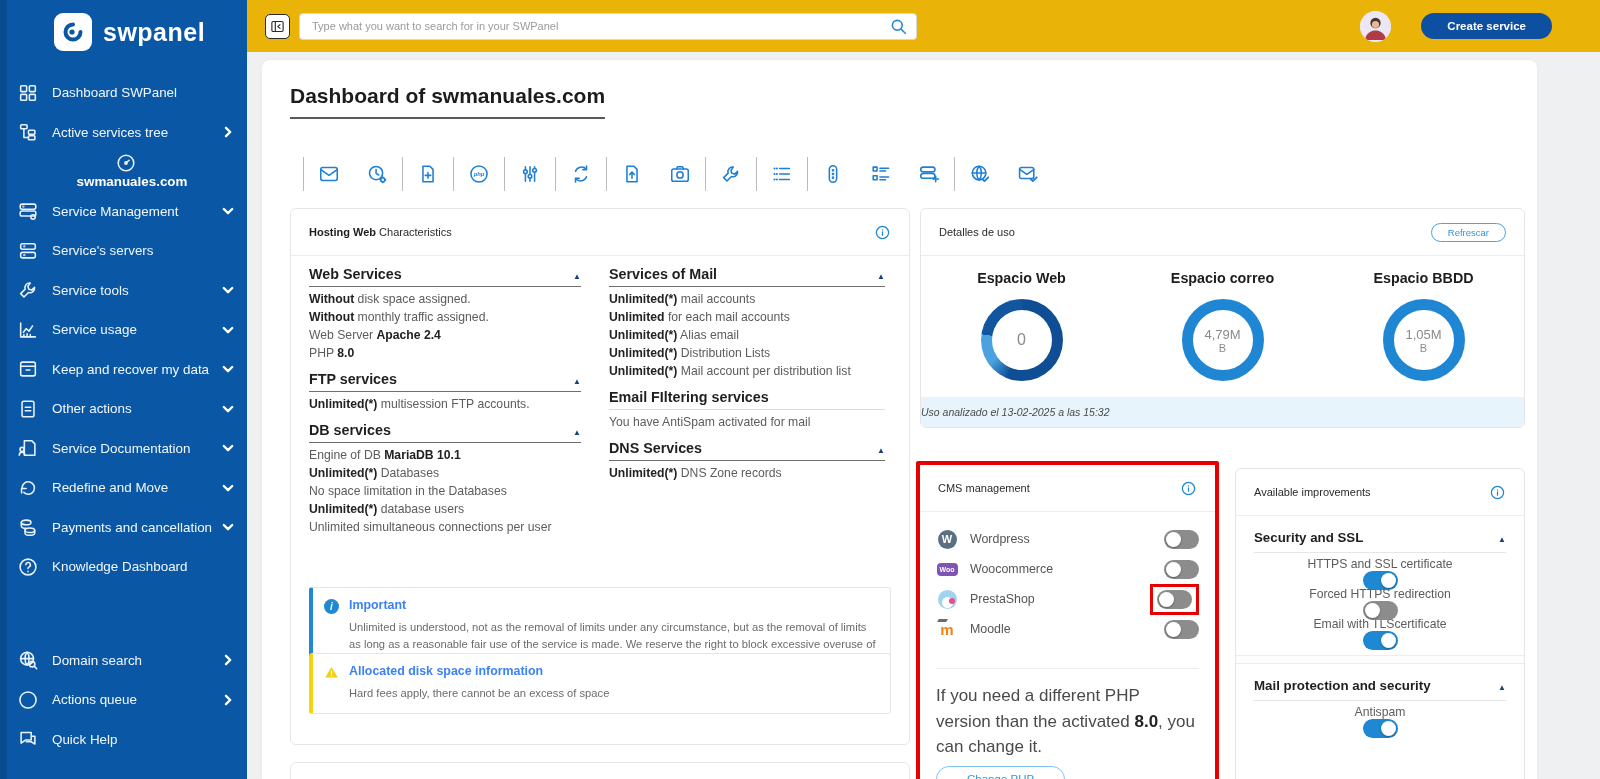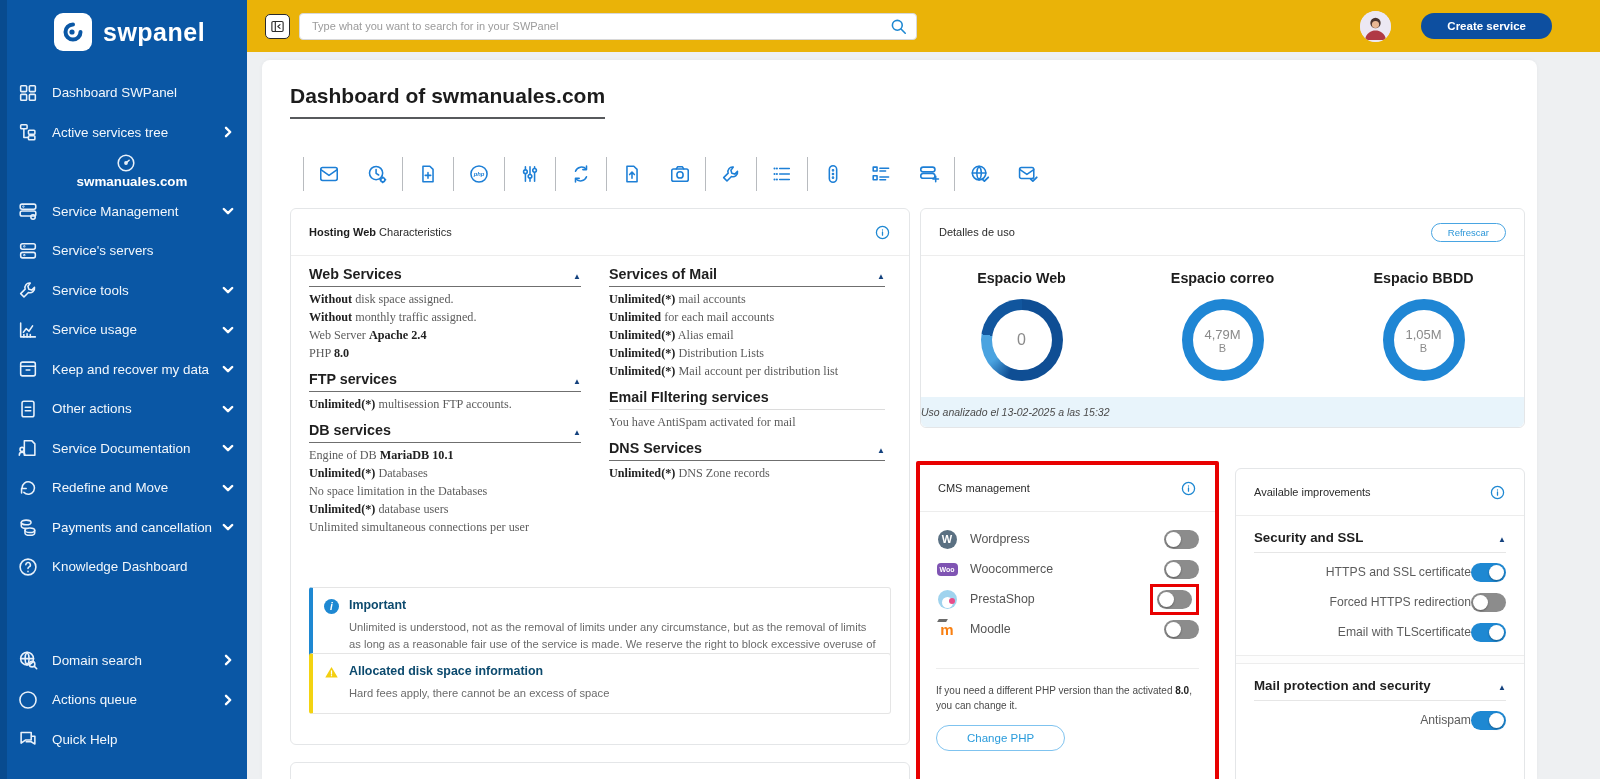--- a/index.html
+++ b/index.html
@@ -50,26 +50,26 @@
   .info-ic { width:17px; height:17px; color:#1e88d2; cursor:pointer; }
 
   
   .panel-hosting { left:28px; top:148px; width:620px; height:537px; }
   .host-body { display:flex; padding:10px 18px 0; gap:28px; }
   .hcol { width:272px; } .hcol.r { width:276px; }
   .sec { margin-bottom:10px; }
   .sec-head { display:flex; justify-content:space-between; align-items:flex-end; border-bottom:1.5px solid #6f6f6f; padding-bottom:4px; margin-bottom:5px; font-weight:bold; font-size:14.3px; color:#1f1f1f; }
   .sec-head.light { border-bottom:1px solid #dcdcdc; }
   .sec-arrow { font-size:8px; color:#14427e; cursor:pointer; padding-bottom:1px; }
-  .hline { font-size:12.2px; color:#5c5c5c; margin:3px 0; line-height:15px;font-family:Liberation Serif, serif; }
+  .hline { font-size:12.2px; color:#5c5c5c; margin:3px 0; line-height:15px; }
   .hline b { color:#222; }
   .note { position:absolute; left:18px; right:18px; border:1px solid #e5e5e5; border-left:4px solid #1e88d2; border-radius:3px; padding:10px 14px 11px 36px; background:#fff; }
   .note.warn { border-left-color:#f3d311; }
   .note .nicon { position:absolute; left:11px; top:11px; width:15px; height:15px; }
-  .note-title { font-size:12.4px; font-weight:bold; color:#0c4a6e; margin-bottom:7px; }
+  .note-title { font-size:12.4px; font-weight:bold; color:#3b82f6; margin-bottom:7px; }
   .note-text { font-size:11.2px; color:#6b6b6b; line-height:1.55; }
   .ninfo { width:15px; height:15px; border-radius:50%; background:#1e88d2; color:#fff; font-size:10px; font-weight:bold; display:flex; align-items:center; justify-content:center; font-style:italic; }
 
   
   .panel-usage { left:658px; top:148px; width:605px; height:220px; }
   .refresh-btn { border:1px solid #49a5e2; color:#2c96d8; background:#fff; border-radius:11px; font-size:9.5px; padding:3px 16px; cursor:pointer; font-family:"Liberation Sans",sans-serif; }
   .donut-row { display:flex; padding-top:14px; }
   .donut-col { flex:1; display:flex; flex-direction:column; align-items:center;text-align:center; }
   .donut-label { font-size:14.3px; font-weight:bold; color:#1d1d1d; margin-bottom:13px; }
   .donut { position:relative; width:82px; height:82px; border-radius:50%; }
@@ -88,36 +88,36 @@
   .cms-logo { width:22px; display:flex; justify-content:center; margin-right:12px; }
   .cms-name { flex:1; font-size:12.4px; color:#555; }
   .lg-wp { width:19px; height:19px; border-radius:50%; background:#5a7082; color:#fff; font-size:11px; font-weight:bold; display:flex; align-items:center; justify-content:center; }
   .lg-woo { width:21px; height:13px; border-radius:4px; background:#7f54b3; color:#fff; font-size:7px; font-weight:bold; display:flex; align-items:center; justify-content:center; }
   .lg-ps { position:relative; width:19px; height:19px; border-radius:50%; background:#9fd3ee; overflow:hidden; }
   .lg-ps::before { content:""; position:absolute; left:4px; top:7px; width:11px; height:11px; background:#fff; border-radius:50%; }
   .lg-ps::after { content:""; position:absolute; right:2px; top:8px; width:6px; height:6px; background:#e84d8a; border-radius:50%; }
   .lg-moodle { color:#f98012; font-size:15px; font-weight:bold; line-height:1; position:relative; }
   .lg-moodle::before { content:""; position:absolute; left:-2px; top:-3px; width:9px; height:3px; background:#6b6b6b; transform:skewX(-30deg); }
   .cms-divider { border-top:1px solid #ededed; margin:12px 0 0; }
-  .cms-note { font-size:10px; color:#4a4a4a; line-height:1.5; margin:14px 0 12px; }
+  .cms-note { font-size:17px; color:#4a4a4a; line-height:1.5; margin:14px 0 6px; }
   .cms-note b { color:#222; }
   .changephp-btn { border:1px solid #7fc3ef; color:#2a9bdb; background:#fff; border-radius:14px; font-size:11.5px; padding:6px 30px; cursor:pointer; font-family:"Liberation Sans",sans-serif; }
 
   
   .toggle { position:relative; width:35px; height:19px; border-radius:10px; background:#8c8c8c; cursor:pointer; flex:none; }
   .toggle .knob { position:absolute; top:2px; left:2px; width:15px; height:15px; border-radius:50%; background:#fff; box-shadow:0 1px 2px rgba(0,0,0,.35); }
   .toggle.on { background:#1e88d2; }
   .toggle.on .knob { left:auto; right:2px; }
   .tg-hl { border:3px solid #e80000; padding:3px 4px; display:flex; align-items:center; }
 
   
   .panel-improve { left:973px; top:408px; width:290px; height:400px; }
   .imp-body { padding:0 18px; }
   .imp-sec-head { display:flex; justify-content:space-between; align-items:flex-end; font-size:13.3px; font-weight:bold; color:#1f1f1f; border-bottom:1px solid #e6e6e6; padding:14px 0 7px; margin-bottom:4px; }
-  .imp-row { display:flex; justify-content:flex-end; align-items:center; height:30px; }
+  .imp-row { display:flex; justify-content:flex-start; align-items:center; height:30px;flex-direction:column; }
   .imp-label { font-size:12.2px; color:#5c5c5c; }
   .imp-gap { border-top:1px solid #ededed; border-bottom:1px solid #ededed; height:9px; margin:8px -18px 0; background:#fdfdfd; }
 
   .panel-stub { left:28px; top:702px; width:620px; height:50px; }
 </style>
 </head>
 <body>
 
 <div id="app">
 

